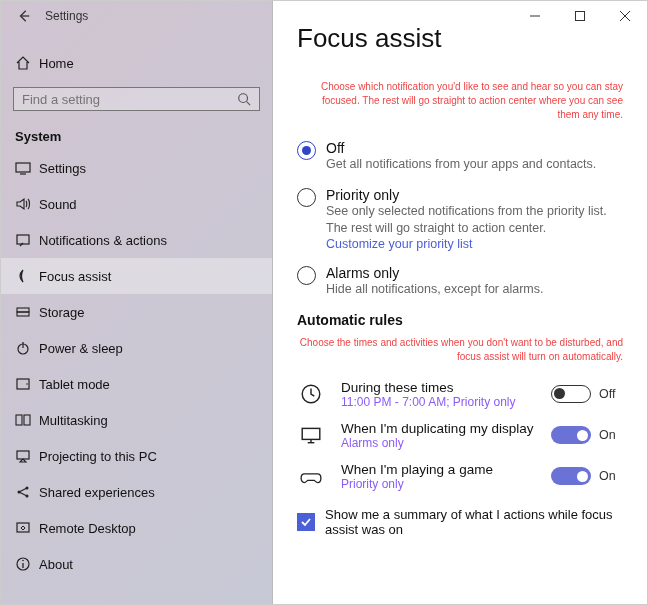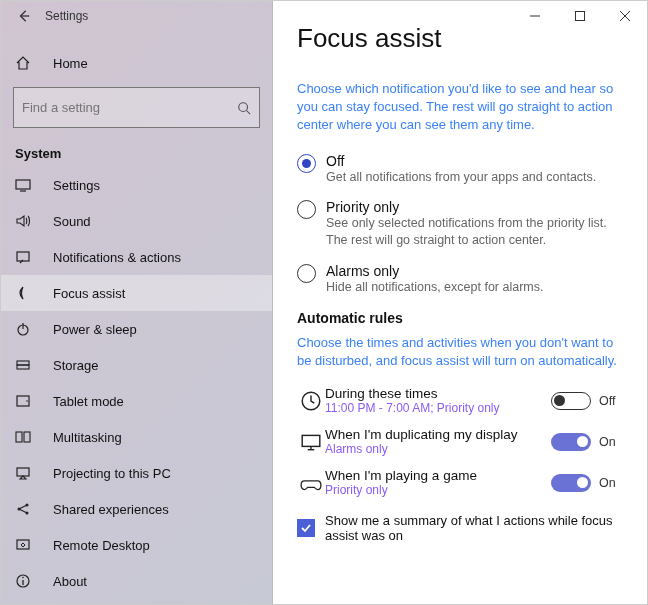--- a/index.html
+++ b/index.html
@@ -11,46 +11,46 @@
     display: flex; flex-direction: column;
     border-right: 1px solid #bbb;
     position:relative;
   }
   .titlebar {
     position:absolute; top:0; right:0; height:30px; display:flex; z-index:5;
   }
   .titlebtn { width:45px; height:30px; display:flex; align-items:center; justify-content:center; color:#333; }
   .titlebar-left { height:30px; display:flex; align-items:center; padding-left:8px; color:#333; font-size:12px;text-align:right; }
   .back-btn { width:30px; height:30px; display:flex; align-items:center; justify-content:center; color:#333; }
-  .nav-item { display:flex; align-items:center; height:36px; padding:0 14px; color:#111; font-size:13px; gap:22px; }
+  .nav-item { display:flex; align-items:center; height:36px; padding:0 14px; color:#111; font-size:13px; gap:8px; }
   .nav-item.sel { background: rgba(255,255,255,0.35); }
   .nav-icon { width:16px; height:16px; display:flex; align-items:center; justify-content:center; }
   .search {
-    margin: 6px 12px 10px 12px; height:41px; border:1px solid #777; background:rgba(255,255,255,0.25);
+    margin: 6px 12px 10px 12px; height:24px; border:1px solid #777; background:rgba(255,255,255,0.25);
     display:flex; align-items:center; padding:0 8px; color:#444; font-size:13px;
   }
   .search input { flex:1; border:none; background:transparent; outline:none; font-size:13px; color:#333; }
   .section-header { padding: 8px 0 6px 14px; font-size:13px; font-weight:600; color:#111; }
   .content {
     flex:1; padding: 22px 24px 4px 24px; overflow-y:auto; position:relative; background:#fff;
   }
   h1 { font-weight:400; font-size:26px; color:#111; margin-bottom:26px; }
-  p.desc { font-size:13px; color:#3b82f6; line-height:1.4; margin-bottom:18px; }
+  p.desc { font-size:10px; color:#ef4444; line-height:1.4; margin-bottom:18px;text-align:right; }
   .radio-row { display:flex; align-items:flex-start; gap:10px; margin-bottom:14px; }
   .radio-outer {
     width:19px; height:19px; border:1.5px solid #333; border-radius:50%; flex-shrink:0;
     display:flex; align-items:center; justify-content:center; margin-top:1px;
   }
   .radio-outer.sel { border-color:#3046c5; }
   .radio-inner { width:9px; height:9px; background:#3046c5; border-radius:50%; }
   .radio-body .title { font-size:14px; color:#111; }
   .radio-body .sub { font-size:12.5px; color:#666; line-height:1.35; }
   .link { color:#4b5fd6; font-size:12.5px; cursor:pointer; }
   h2 { font-weight:600; font-size:14px; color:#111; margin:10px 0 8px 0; }
-  .rule-row { display:flex; align-items:center; gap:0; padding:6px 0; }
+  .rule-row { display:flex; align-items:center; gap:16px; padding:6px 0; }
   .rule-icon { width:28px; display:flex; align-items:center; justify-content:center; color:#222; }
   .rule-text { flex:1; }
   .rule-text .t { font-size:13.5px; color:#111; }
   .rule-text .s { font-size:12px; color:#8b5cf6; }
   .toggle-wrap { display:flex; align-items:center; gap:8px; }
   .toggle {
     width:40px; height:18px; border-radius:10px; position:relative; flex-shrink:0;
   }
   .toggle.off { border:1.5px solid #333; background:#fff; }
   .toggle.off .knob { width:11px; height:11px; background:#333; border-radius:50%; position:absolute; left:2px; top:2px; }
@@ -129,34 +129,34 @@
       <span class="nav-icon">
           <svg width="16" height="16" viewBox="0 0 16 16">
             <path d="M8 2 C4 6 4 10 8 14 C6 10 6 6 8 2" stroke="#222" stroke-width="1.2" fill="none"></path>
           </svg>
         </span>
       <span>Focus assist</span>
     </div>
     <div class="nav-item">
       <span class="nav-icon">
           <svg width="16" height="16" viewBox="0 0 16 16">
+            <rect x="2" y="4" width="12" height="4" stroke="#222" stroke-width="1.1" fill="none"></rect>
+            <rect x="2" y="8" width="12" height="4" stroke="#222" stroke-width="1.1" fill="none"></rect>
+          </svg>
+        </span>
+      <span>Storage</span>
+    </div>
+    <div class="nav-item">
+      <span class="nav-icon">
+          <svg width="16" height="16" viewBox="0 0 16 16">
             <circle cx="8" cy="9" r="5" stroke="#222" stroke-width="1.2" fill="none"></circle>
             <line x1="8" y1="2" x2="8" y2="8" stroke="#222" stroke-width="1.2"></line>
           </svg>
         </span>
       <span>Power &amp; sleep</span>
-    </div>
-    <div class="nav-item">
-      <span class="nav-icon">
-          <svg width="16" height="16" viewBox="0 0 16 16">
-            <rect x="2" y="4" width="12" height="4" stroke="#222" stroke-width="1.1" fill="none"></rect>
-            <rect x="2" y="8" width="12" height="4" stroke="#222" stroke-width="1.1" fill="none"></rect>
-          </svg>
-        </span>
-      <span>Storage</span>
     </div>
     <div class="nav-item">
       <span class="nav-icon">
           <svg width="16" height="16" viewBox="0 0 16 16">
             <rect x="2" y="3" width="12" height="10" stroke="#222" stroke-width="1.2" fill="none"></rect>
             <circle cx="12" cy="8" r="0.8" fill="#222"></circle>
           </svg>
         </span>
       <span>Tablet mode</span>
     </div>
@@ -222,20 +222,21 @@
         <div class="title">Off</div>
         <div class="sub">Get all notifications from your apps and contacts.</div>
       </div>
     </div>
 
     <div class="radio-row">
       <div class="radio-outer"></div>
       <div class="radio-body">
         <div class="title">Priority only</div>
         <div class="sub">See only selected notifications from the priority list. The rest will go straight to action center.</div>
+        <div class="link">Customize your priority list</div>
       </div>
     </div>
 
     <div class="radio-row">
       <div class="radio-outer"></div>
       <div class="radio-body">
         <div class="title">Alarms only</div>
         <div class="sub">Hide all notifications, except for alarms.</div>
       </div>
     </div>

